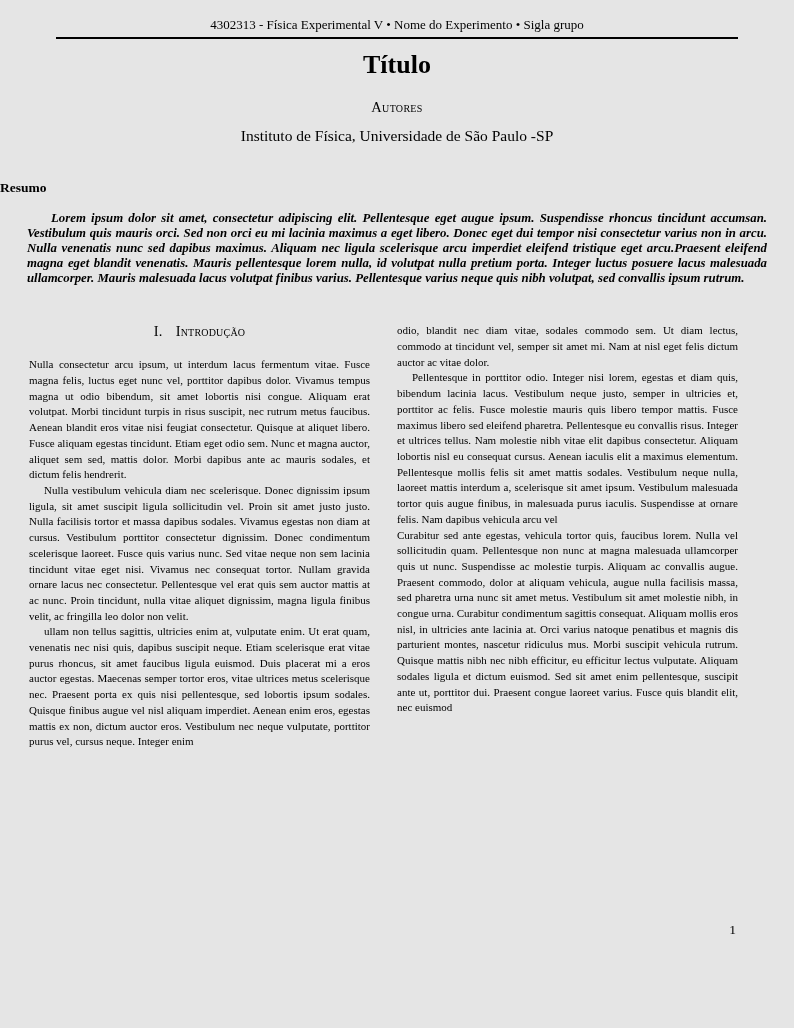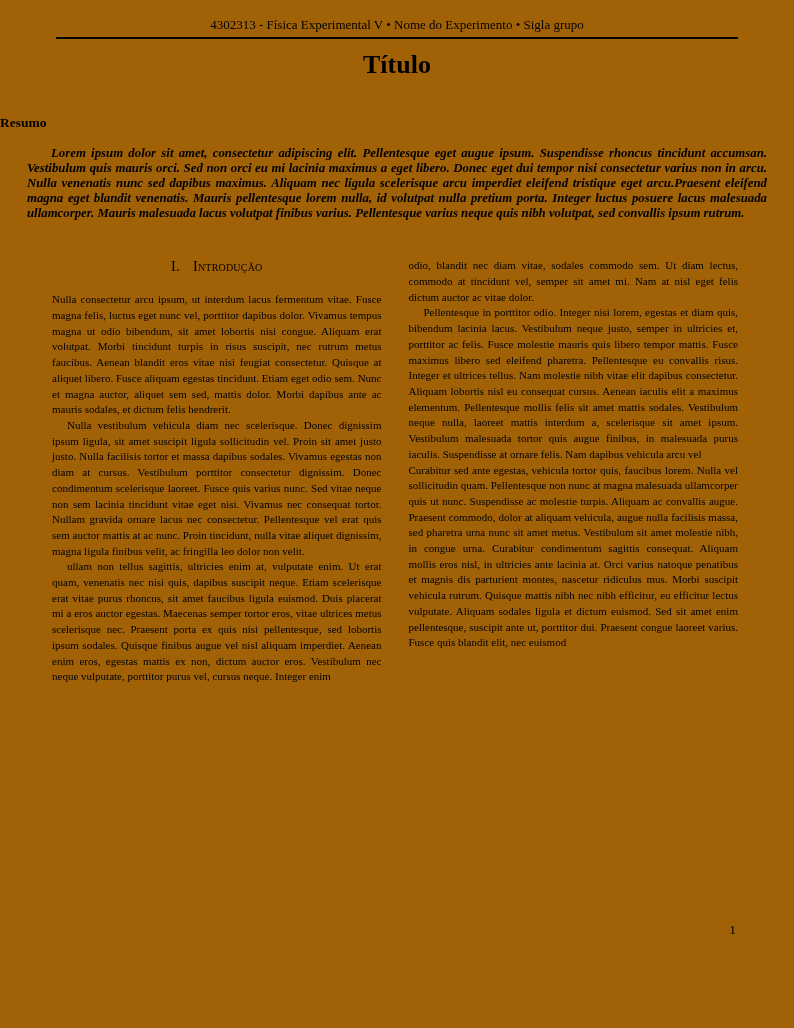--- a/index.html
+++ b/index.html
@@ -1,20 +1,20 @@
 <!DOCTYPE html>
 <html><head>
 <meta charset="utf-8">
 <style>
   html, body { margin: 0; padding: 0; background: #ffffff; }
   .page {
     position: relative;
     width: 794px;
     height: 1028px;
-    background: #a16207;
+    background: #e5e5e5;
     color: #000000;
     font-family: "Liberation Serif", "DejaVu Serif", serif;
     overflow: hidden;
     box-sizing: border-box;
     padding-top: 17px;
   }
   .running-header {
     text-align: center;
     font-size: 13px;
     line-height: 15px;
@@ -53,21 +53,21 @@
     font-style: italic;
     font-weight: bold;
     font-size: 12.8px;
     line-height: 15.1px;
     text-align: justify;
     text-indent: 24px;
   }
   .columns {
     display: flex;
     gap: 27px;
-    margin: 37px 56px 0 52px;
+    margin: 37px 56px 0 29px;
   }
   .column { flex: 1; min-width: 0; }
   .section-heading {
     text-align: center;
     font-variant: small-caps;
     font-size: 14.5px;
     letter-spacing: 0.2px;
     margin: 0 0 17px 0;
   }
   .section-heading .sec-num { margin-right: 13px; }
@@ -89,21 +89,23 @@
 </head>
 <body>
 
 <div class="page">
 
   <div class="running-header">4302313 - Física Experimental V • Nome do Experimento • Sigla grupo</div>
   <hr class="header-rule">
 
   <h1 class="paper-title">Título</h1>
 
+  <div class="authors-line">Autores</div>
 
+  <div class="affiliation-line">Instituto de Física, Universidade de São Paulo -SP</div>
 
   <div class="abstract-heading">Resumo</div>
   <p class="abstract-text">Lorem ipsum dolor sit amet, consectetur adipiscing elit. Pellentesque eget augue ipsum. Suspendisse rhoncus tincidunt accumsan. Vestibulum quis mauris orci. Sed non orci eu mi lacinia maximus a eget libero. Donec eget dui tempor nisi consectetur varius non in arcu. Nulla venenatis nunc sed dapibus maximus. Aliquam nec ligula scelerisque arcu imperdiet eleifend tristique eget arcu.Praesent eleifend magna eget blandit venenatis. Mauris pellentesque lorem nulla, id volutpat nulla pretium porta. Integer luctus posuere lacus malesuada ullamcorper. Mauris malesuada lacus volutpat finibus varius. Pellentesque varius neque quis nibh volutpat, sed convallis ipsum rutrum.</p>
 
   <div class="columns">
 
     <div class="column left">
       <div class="section-heading">
         <span class="sec-num">I.</span><span>Introdução</span>
       </div>

